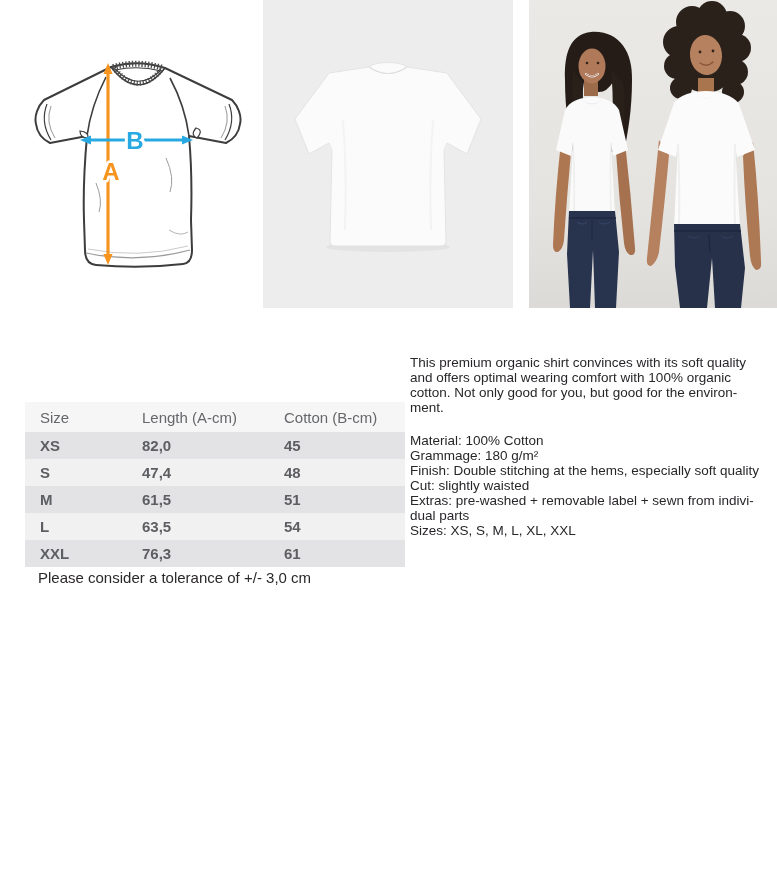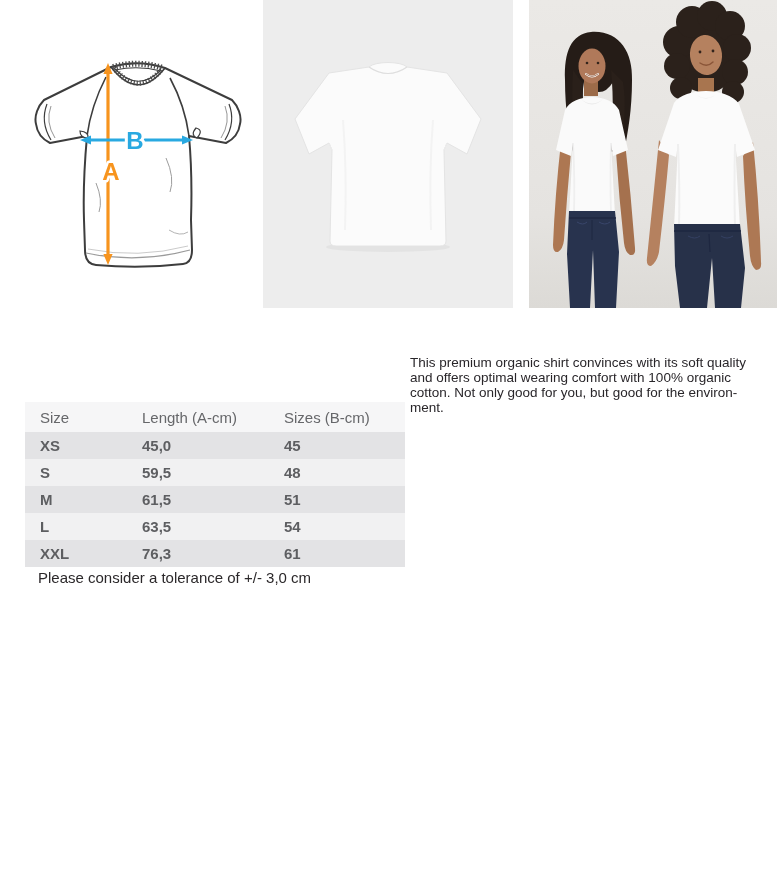--- a/index.html
+++ b/index.html
@@ -186,32 +186,32 @@
       <path d="M48,222 Q54,226 58,222 M70,222 Q76,226 81,222" fill="none" stroke="#39466b" stroke-width="1"></path>
     </g>
   </svg>
 </figure>
 
 <table id="size-table">
   <thead>
     <tr>
       <th>Size</th>
       <th>Length (A-cm)</th>
-      <th>Sizes (B-cm)</th>
+      <th>Cotton (B-cm)</th>
     </tr>
   </thead>
   <tbody>
     <tr>
       <td>XS</td>
-      <td>45,0</td>
+      <td>82,0</td>
       <td>45</td>
     </tr>
     <tr>
       <td>S</td>
-      <td>59,5</td>
+      <td>47,4</td>
       <td>48</td>
     </tr>
     <tr>
       <td>M</td>
       <td>61,5</td>
       <td>51</td>
     </tr>
     <tr>
       <td>L</td>
       <td>63,5</td>
@@ -225,13 +225,20 @@
   </tbody>
 </table>
 
 <p id="tolerance-note">Please consider a tolerance of +/- 3,0 cm</p>
 
 <section id="description">
   <p>This premium organic shirt convinces with its soft quality
 and offers optimal wearing comfort with 100% organic
 cotton. Not only good for you, but good for the environ-
 ment.</p>
+  <p>Material: 100% Cotton
+Grammage: 180 g/m²
+Finish: Double stitching at the hems, especially soft quality
+Cut: slightly waisted
+Extras: pre-washed + removable label + sewn from indivi-
+dual parts
+Sizes: XS, S, M, L, XL, XXL</p>
 </section>
 
 </body></html>

